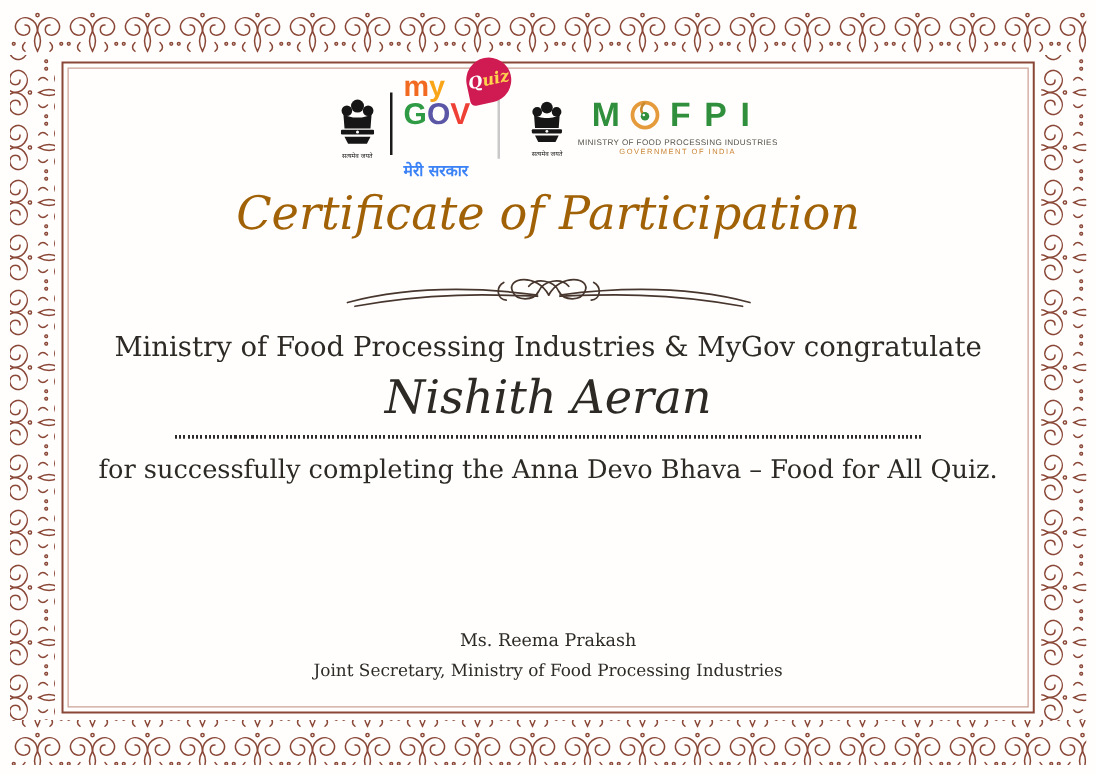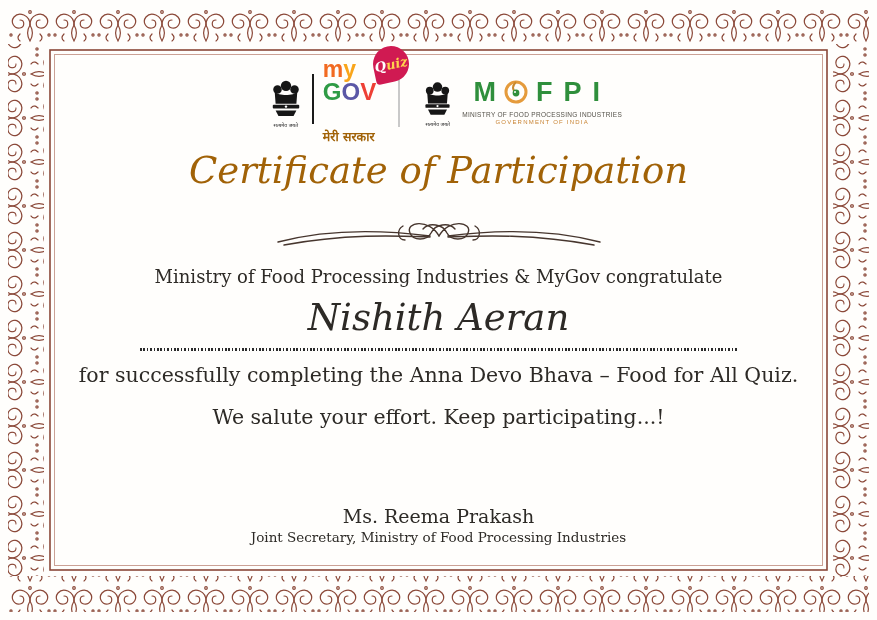--- a/index.html
+++ b/index.html
@@ -18,48 +18,48 @@
   }
   .logo-group { display:flex; align-items:center; }
   .emblem-block { display:flex; flex-direction:column; align-items:center; }
   .emblem-caption { font-family:"DejaVu Sans", sans-serif; font-size:5px; color:#222; margin-top:1px; white-space:nowrap; }
   .mygov-bar { width:2px; height:50px; background:#1a1a1a; margin:0 9px 8px 9px; }
   .wordmark { position:relative; display:flex; flex-direction:column; line-height:1; margin-bottom:6px; }
   .my-line { font:700 23px "Liberation Sans", sans-serif; letter-spacing:0; }
   .l-m { color:#f26a21; } .l-y { color:#f9a51a; }
   .gov-line { font:700 24px "Liberation Sans", sans-serif; margin-top:-5px; }
   .l-g { color:#2f9b45; } .l-o { color:#5b57a6; } .l-v { color:#ee4035; }
-  .tagline { font:700 12.5px "DejaVu Sans", sans-serif; color:#a16207; margin-top:22px; white-space:nowrap; }
+  .tagline { font:700 12.5px "DejaVu Sans", sans-serif; color:#3b82f6; margin-top:22px; white-space:nowrap; }
   .quiz-badge {
     position:absolute; top:-10px; left:50px; width:36px; height:36px; border-radius:50% 50% 50% 4px;
     background:#d01a52; display:flex; align-items:center; justify-content:center;
     transform:rotate(-12deg); font:700 italic 13px "DejaVu Serif", serif; white-space:nowrap;
   }
   .quiz-q { color:#ffffff; } .quiz-uiz { color:#ffd34d; }
   .logo-sep { width:2px; height:54px; background:#c9c9c9; margin:0 22px 6px 22px; }
   .mofpi-text { display:flex; flex-direction:column; align-items:center; margin-left:9px; margin-bottom:4px; }
   .mofpi-acronym { display:flex; align-items:center; gap:7px; }
   .mofpi-m, .mofpi-fpi { font:700 27px "Liberation Sans", sans-serif; color:#2f8f3c; }
   .mofpi-fpi { letter-spacing:11px; }
   .mofpi-line1 { font:400 6.5px "Liberation Sans", sans-serif; color:#55524a; letter-spacing:0.3px; margin-top:3px; white-space:nowrap; }
   .mofpi-line2 { font:400 6px "Liberation Sans", sans-serif; color:#c98434; letter-spacing:1.2px; margin-top:1.5px; white-space:nowrap; }
 
   
   .abs-center { position:absolute; left:0; width:100%; text-align:center; margin:0; }
   .title { top:149px; font-size:37px; font-style:italic; font-weight:400; letter-spacing:0px; color:#a16207; }
   .flourish { position:absolute; top:214px; left:50%; transform:translateX(-50%); }
-  .congrats { top:266px; font-size:18px; }
+  .congrats { top:266px; font-size:22px; }
   .name { top:296px; font-size:37px; font-style:italic; }
   .dotted-line {
     position:absolute; top:348px; left:140px; width:598px; height:2.5px;
     background:repeating-linear-gradient(90deg,#2b2b2b 0 1.6px, transparent 1.6px 3.4px);
   }
   .completion { top:363px; font-size:20.5px; }
   .salute { top:405px; font-size:20.5px; }
-  .sig-name { top:505px; font-size:19px; }
+  .sig-name { top:505px; font-size:14px; }
   .sig-title { top:529px; font-size:13.5px; }
 </style>
 </head>
 <body>
 
 <div class="certificate">
 
   <svg class="border-svg" width="877" height="620" viewBox="0 0 877 620" aria-hidden="true">
     <defs>
       <g id="tile" fill="none" stroke="#8a4737" stroke-width="1.2" stroke-linecap="round">
@@ -161,18 +161,17 @@
       <path d="M165,22 C155,4 131,8 136,19 C139,27 153,27 157,19 C161,10 175,8 181,15"></path>
       <path d="M165,22 C175,4 199,8 194,19 C191,27 177,27 173,19 C169,10 155,8 149,15"></path>
       <path d="M129,12 C122,16 124,26 131,26 M201,12 C208,16 206,26 199,26"></path>
     </g>
   </svg>
 
   <p class="abs-center congrats">Ministry of Food Processing Industries &amp; MyGov congratulate</p>
   <p class="abs-center name">Nishith Aeran</p>
   <div class="dotted-line"></div>
   <p class="abs-center completion">for successfully completing the Anna Devo Bhava – Food for All Quiz.</p>
-  <p class="abs-center salute">We salute your effort. Keep participating...!</p>
 
   <p class="abs-center sig-name">Ms. Reema Prakash</p>
   <p class="abs-center sig-title">Joint Secretary, Ministry of Food Processing Industries</p>
 
 </div>
 
 </body></html>

